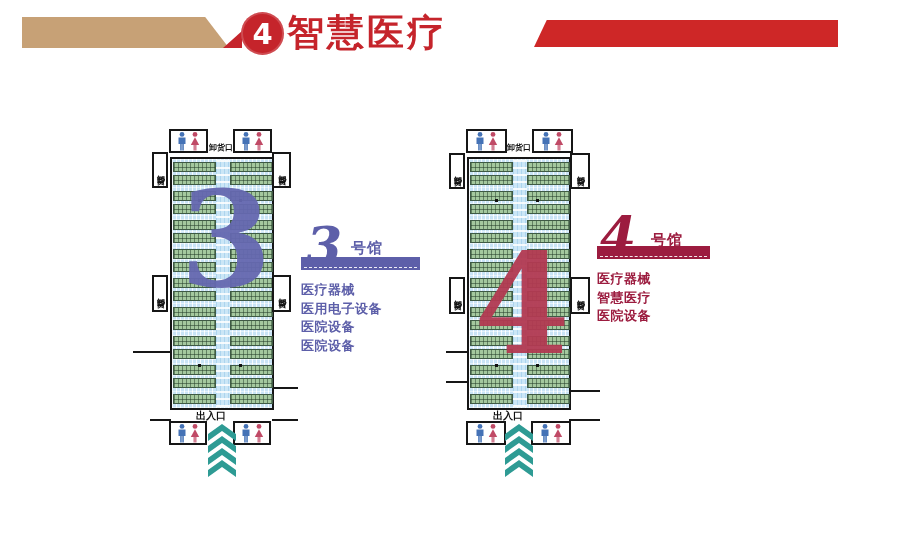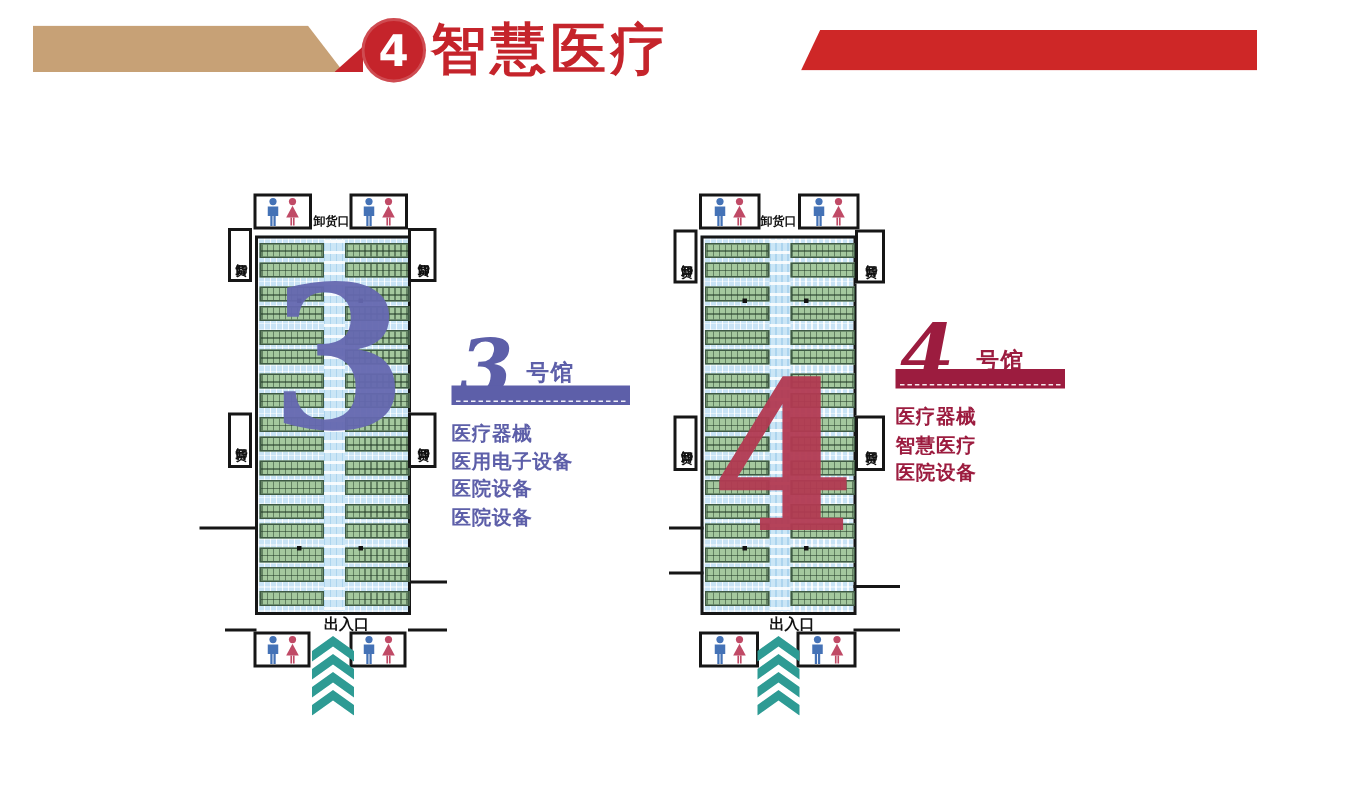--- a/index.html
+++ b/index.html
@@ -35,21 +35,21 @@
       linear-gradient(to bottom, transparent 0 4px, rgba(35,60,40,.55) 4px 5px, transparent 5px),
       repeating-linear-gradient(90deg, rgba(35,60,40,.5) 0 1px, transparent 1px 4px);}
   .booth.left{left:1px;width:43px;}
   .booth.right{left:58px;width:43px;}
   .pillar{width:3px;height:3px;background:#111;}
   .whitebox{box-sizing:border-box;background:#fff;border:2px solid #161616;
     display:flex;align-items:center;justify-content:center;gap:3px;}
   .vtext{writing-mode:vertical-rl;text-orientation:upright;font-size:8px;font-weight:700;
     color:#111;line-height:1;letter-spacing:1px;}
   .docktext{font-size:8px;font-weight:700;color:#111;text-align:center;white-space:nowrap;}
-  .gatetext{font-size:10px;font-weight:700;color:#111;text-align:right;white-space:nowrap;}
+  .gatetext{font-size:10px;font-weight:700;color:#111;text-align:left;white-space:nowrap;}
   .wall-line{height:2px;background:#161616;}
   .bignum{font-family:"DejaVu Serif","Liberation Serif",serif;font-weight:700;text-align:center;}
 
   
   .label-num{font-family:"DejaVu Serif","Liberation Serif",serif;font-style:italic;font-weight:700;
     font-size:52px;line-height:1;}
   .label-suffix{font-size:15px;font-weight:900;letter-spacing:1px;}
   .label-bar{height:13px;}
   .label-bar .dash{position:absolute;left:3px;right:3px;bottom:2px;border-top:1px dashed rgba(255,255,255,.9);}
   .cats{display:flex;flex-direction:column;}

